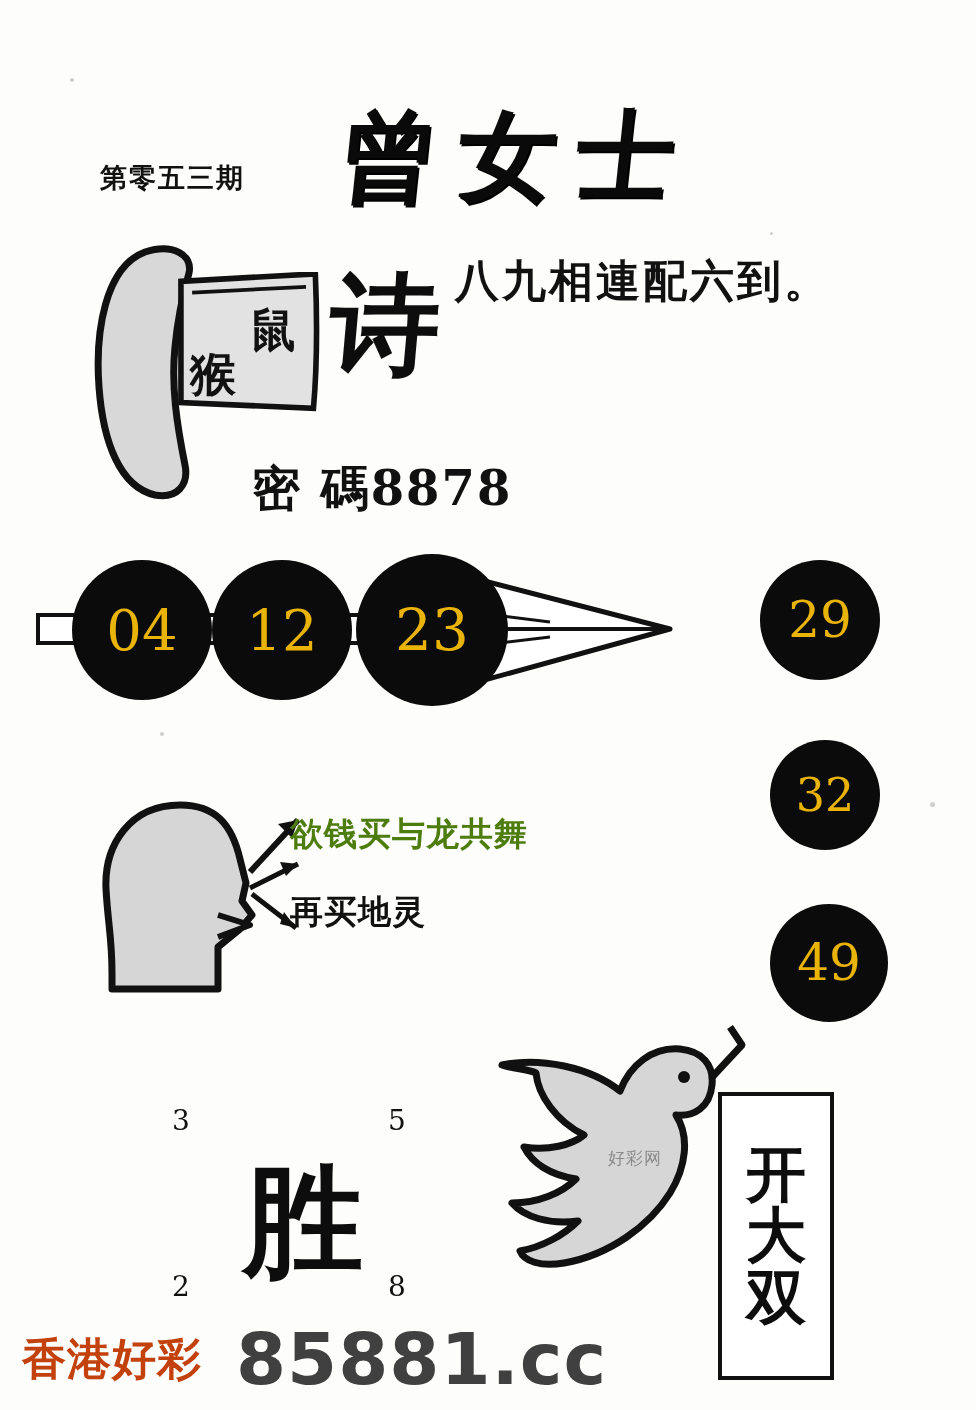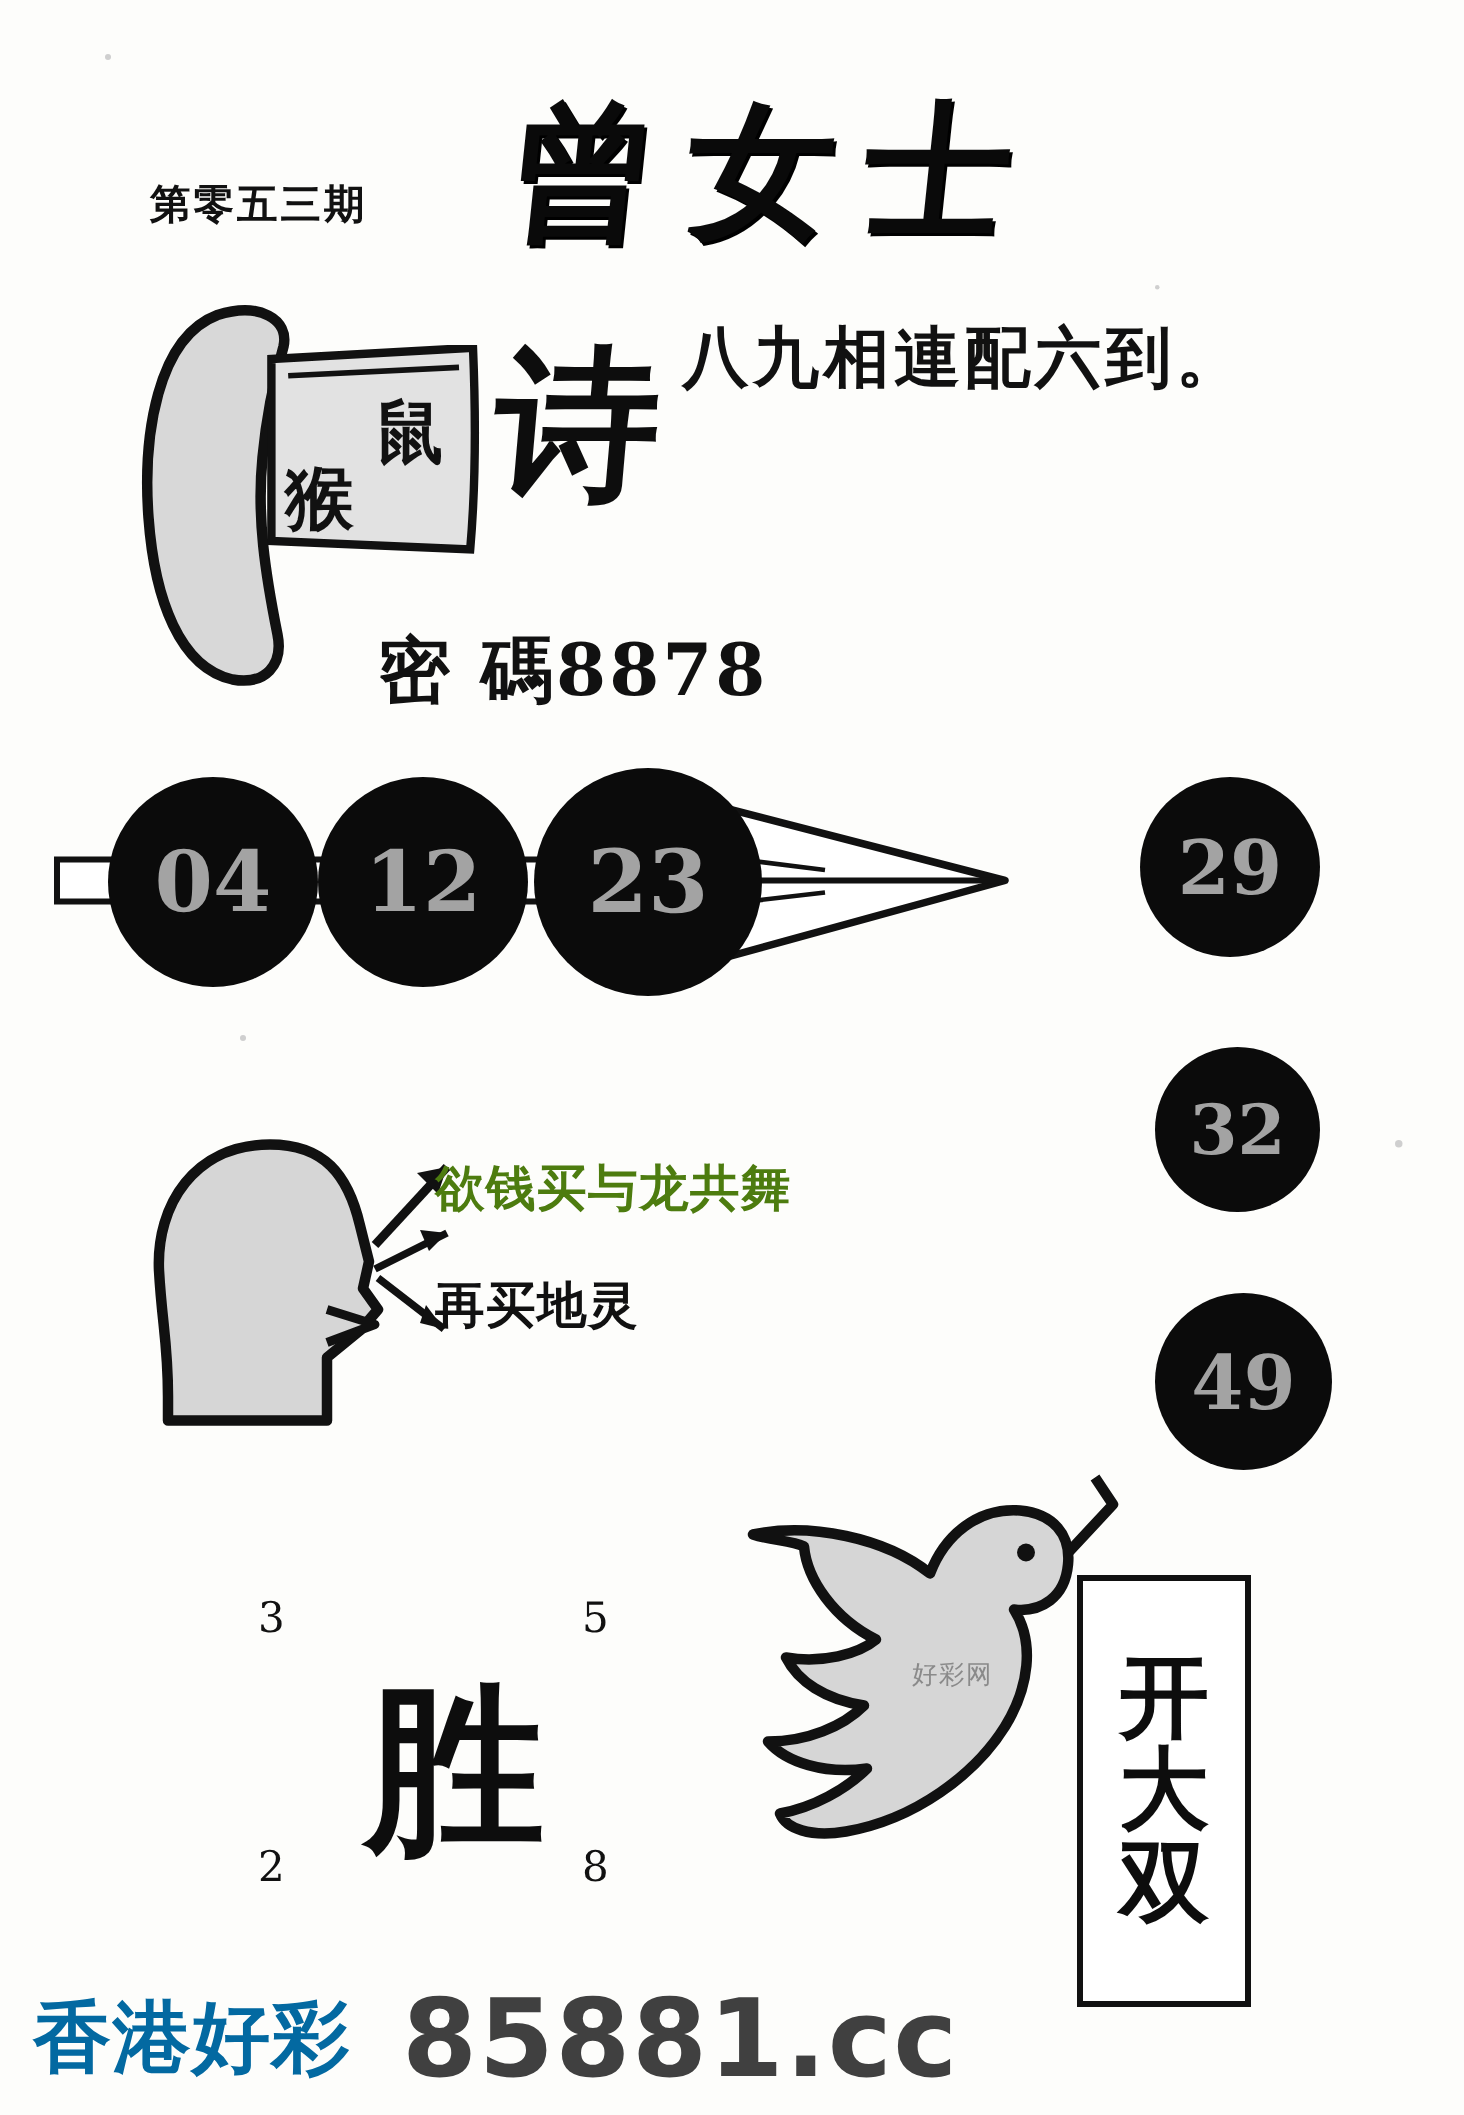--- a/index.html
+++ b/index.html
@@ -1,21 +1,21 @@
 <!DOCTYPE html>
 <html><head>
 <meta charset="utf-8">
 <style>
   html,body{margin:0;padding:0;background:#ffffff;}
   body{
     font-family:"DejaVu Sans","Liberation Sans",sans-serif;
     width:976px;height:1410px;position:relative;overflow:hidden;
     background:#fdfdfb;
   }
-  .page{position:absolute;inset:0;}
+  .page{position:absolute;inset:0;margin-top:42px;}
 
   
   .issue{
     position:absolute;left:100px;top:118px;
     font-family:"DejaVu Serif","Liberation Serif",serif;
     font-size:27px;font-weight:bold;color:#111;letter-spacing:2px;
   }
   .brand{
     position:absolute;left:340px;top:50px;
     font-family:"DejaVu Serif","Liberation Serif",serif;
@@ -56,23 +56,23 @@
 
   .password{
     position:absolute;left:252px;top:415px;
     font-family:"DejaVu Serif","Liberation Serif",serif;
     font-size:48px;font-weight:bold;color:#111;letter-spacing:2px;
   }
 
   
   .ball{
     position:absolute;border-radius:50%;background:#0b0b0b;
-    color:#a3a3a3;display:flex;align-items:center;justify-content:center;
-    font-family:"DejaVu Serif","Liberation Serif",serif;
-    font-weight:bold;
+    color:#eab308;display:flex;align-items:center;justify-content:center;
+    font-family:"DejaVu Serif","Liberation Serif",serif;
+    font-weight:normal;
   }
   .ball.b1{left:72px;top:518px;width:140px;height:140px;font-size:56px;}
   .ball.b2{left:212px;top:518px;width:140px;height:140px;font-size:56px;}
   .ball.b3{left:356px;top:512px;width:152px;height:152px;font-size:58px;}
   .ball.r1{left:760px;top:518px;width:120px;height:120px;font-size:50px;}
   .ball.r2{left:770px;top:698px;width:110px;height:110px;font-size:46px;}
   .ball.r3{left:770px;top:862px;width:118px;height:118px;font-size:50px;}
 
   .arrow-svg{position:absolute;left:30px;top:505px;}
 
@@ -125,21 +125,21 @@
   }
 
   
   .footer{
     position:absolute;left:0;bottom:8px;width:100%;height:86px;
     display:flex;align-items:center;
   }
   .footer-cn{
     margin-left:22px;
     font-family:"DejaVu Sans","Liberation Sans",sans-serif;
-    font-size:52px;font-weight:bold;color:#0369a1;letter-spacing:1px;
+    font-size:44px;font-weight:bold;color:#c2410c;letter-spacing:1px;
   }
   .footer-url{
     margin-left:34px;
     font-family:"DejaVu Sans","Liberation Sans",sans-serif;
     font-size:72px;font-weight:bold;color:#404040;letter-spacing:1px;text-align:right;
   }
   .speck{position:absolute;background:#cfcfcf;border-radius:50%;}
 </style>
 </head>
 <body>

